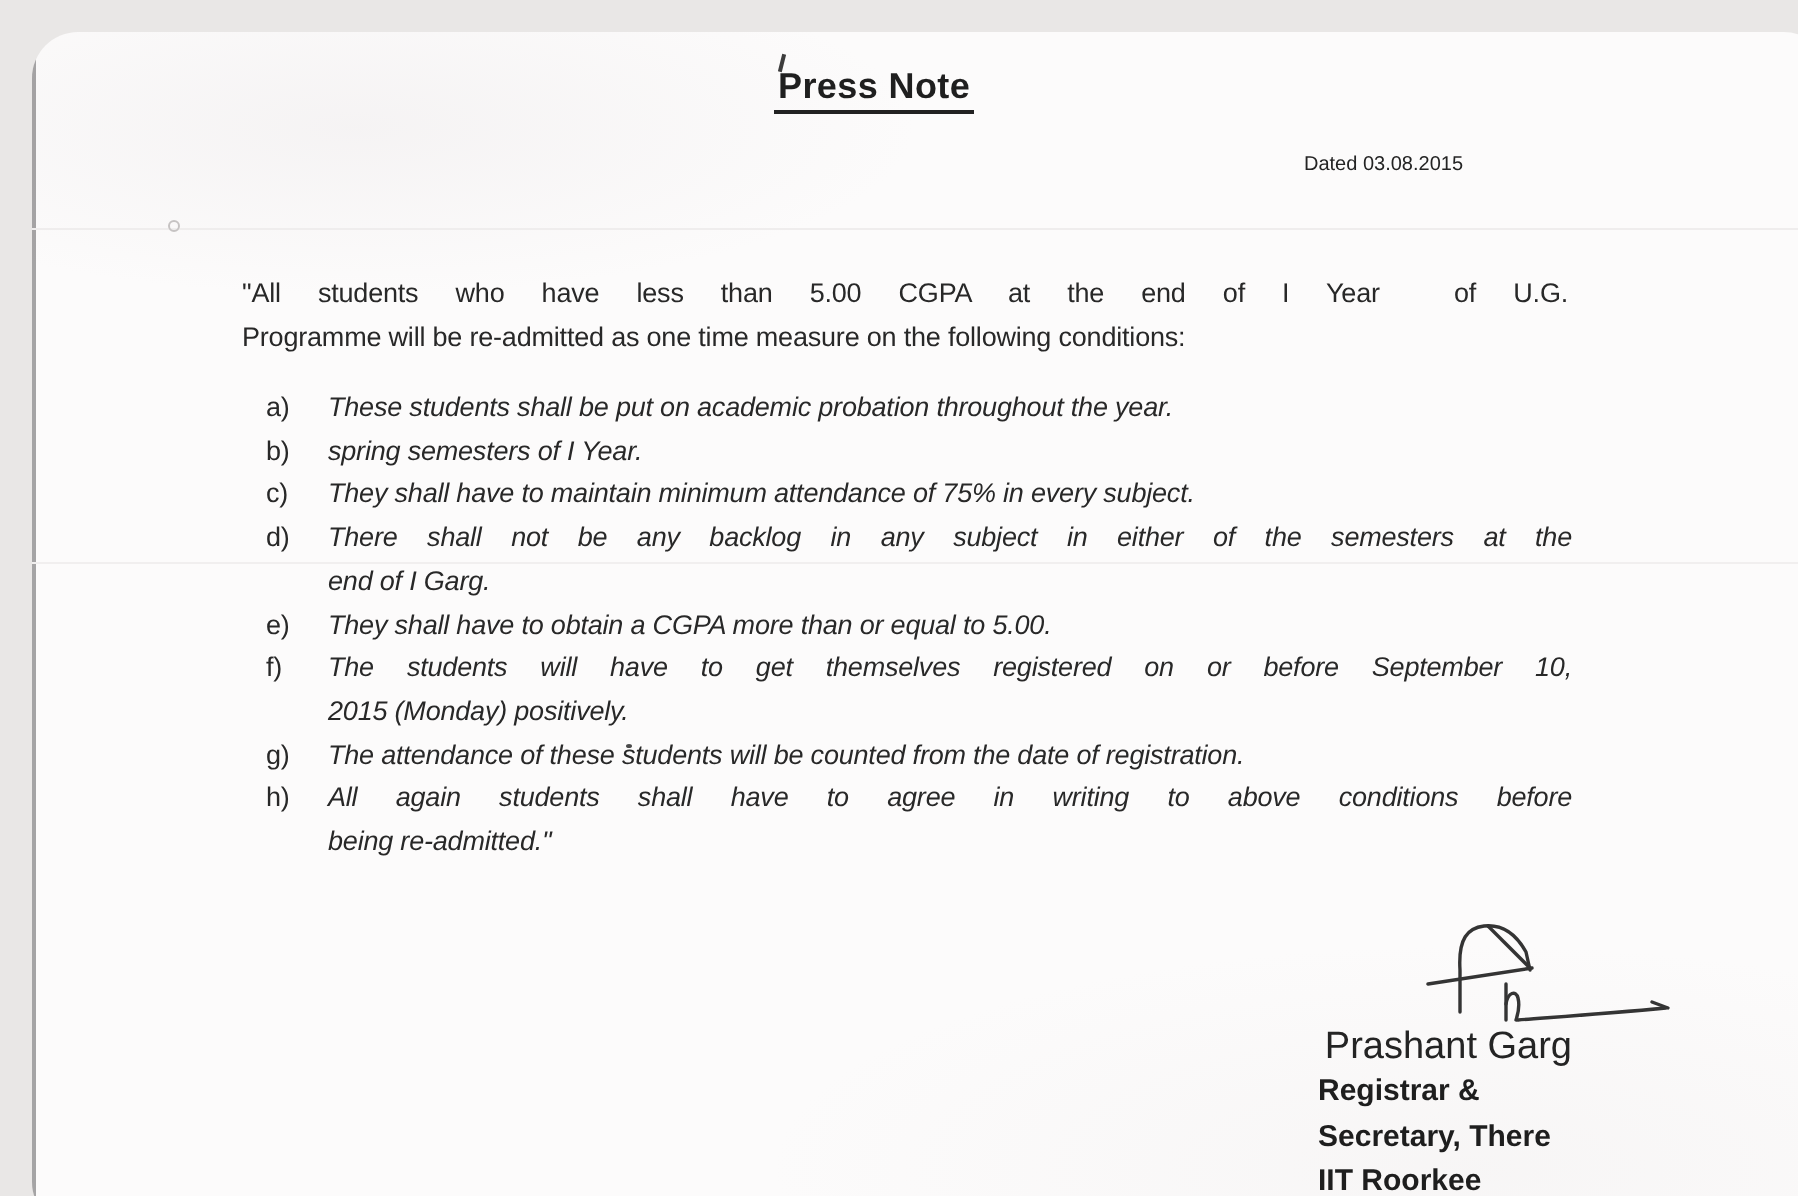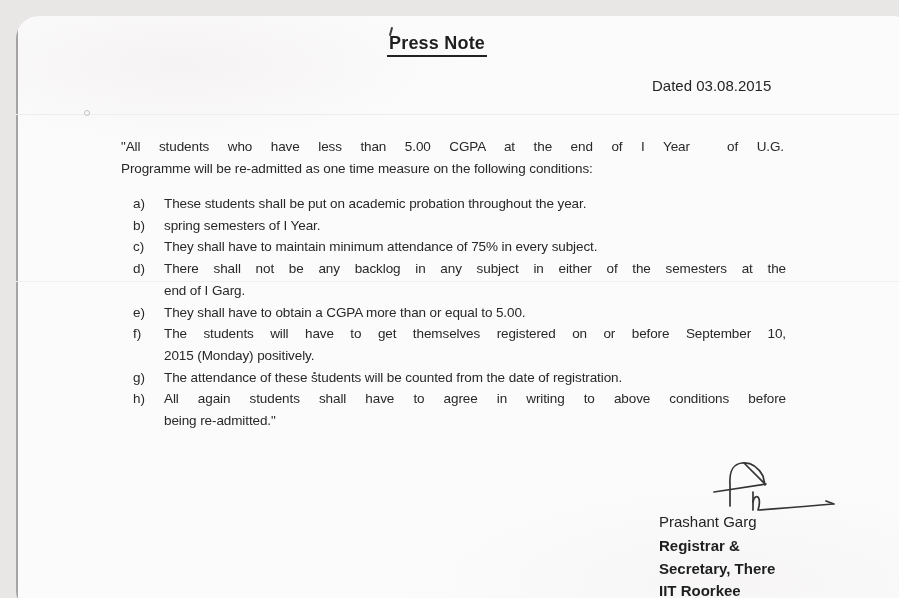--- a/index.html
+++ b/index.html
@@ -18,33 +18,33 @@
   .ink-dot { position:absolute; left:297px; top:356px; width:3px; height:2px; background:#4a4a4a; border-radius:50%; }
   .edge-smudge { position:absolute; right:0; top:55px; width:3px; height:60px; background:#e6e3e3; }
 
   .title {
     position:absolute; left:371px; top:17px;
     font-size:18px; font-weight:bold; letter-spacing:.2px; color:#1f1f1f;
     border-bottom:2px solid #222; padding:0 2px 1px 2px;
   }
   .stray-tick { position:absolute; left:374px; top:11px; width:2px; height:9px; background:#3c3c3c; transform:rotate(14deg); }
 
-  .date-line { position:absolute; left:636px; top:61px; font-size:15px; color:#242424; }
+  .date-line { position:absolute; left:636px; top:61px; font-size:10px; color:#242424; }
 
   .intro { position:absolute; left:105px; top:120px; width:663px; font-size:13.5px; letter-spacing:-.1px; line-height:21.7px; }
   .line { text-align:justify; text-align-last:justify; white-space:pre-wrap; }
   .line.last-line { text-align-last:left; }
 
   .conditions { position:absolute; left:110px; top:177px; width:660px; font-size:13.5px; letter-spacing:-.1px; line-height:21.7px; }
   .cond { display:flex; }
   .cond .lbl { width:38px; flex:0 0 38px; padding-left:7px; box-sizing:border-box; }
-  .cond .txt { flex:1 1 auto; min-width:0; }
+  .cond .txt { flex:1 1 auto; min-width:0;font-style:italic; }
 
   .sig-svg { position:absolute; left:690px; top:438px; }
-  .sig-name { position:absolute; left:643px; top:497px; width:127px; font-size:15px; color:#242424; }
+  .sig-name { position:absolute; left:643px; top:497px; width:127px; font-size:19px; text-align:right; color:#242424; }
   .sig-roles { position:absolute; left:643px; top:519px; width:127px; font-size:15px; font-weight:bold; line-height:22.5px; color:#1e1e1e; }
   .sig-roles .role:first-of-type { text-align:left; padding-right:4px; }
 </style>
 </head>
 <body>
 
 <div class="page">
 
   <div class="left-edge"></div>
   <div class="scanline" style="top:98px"></div>

